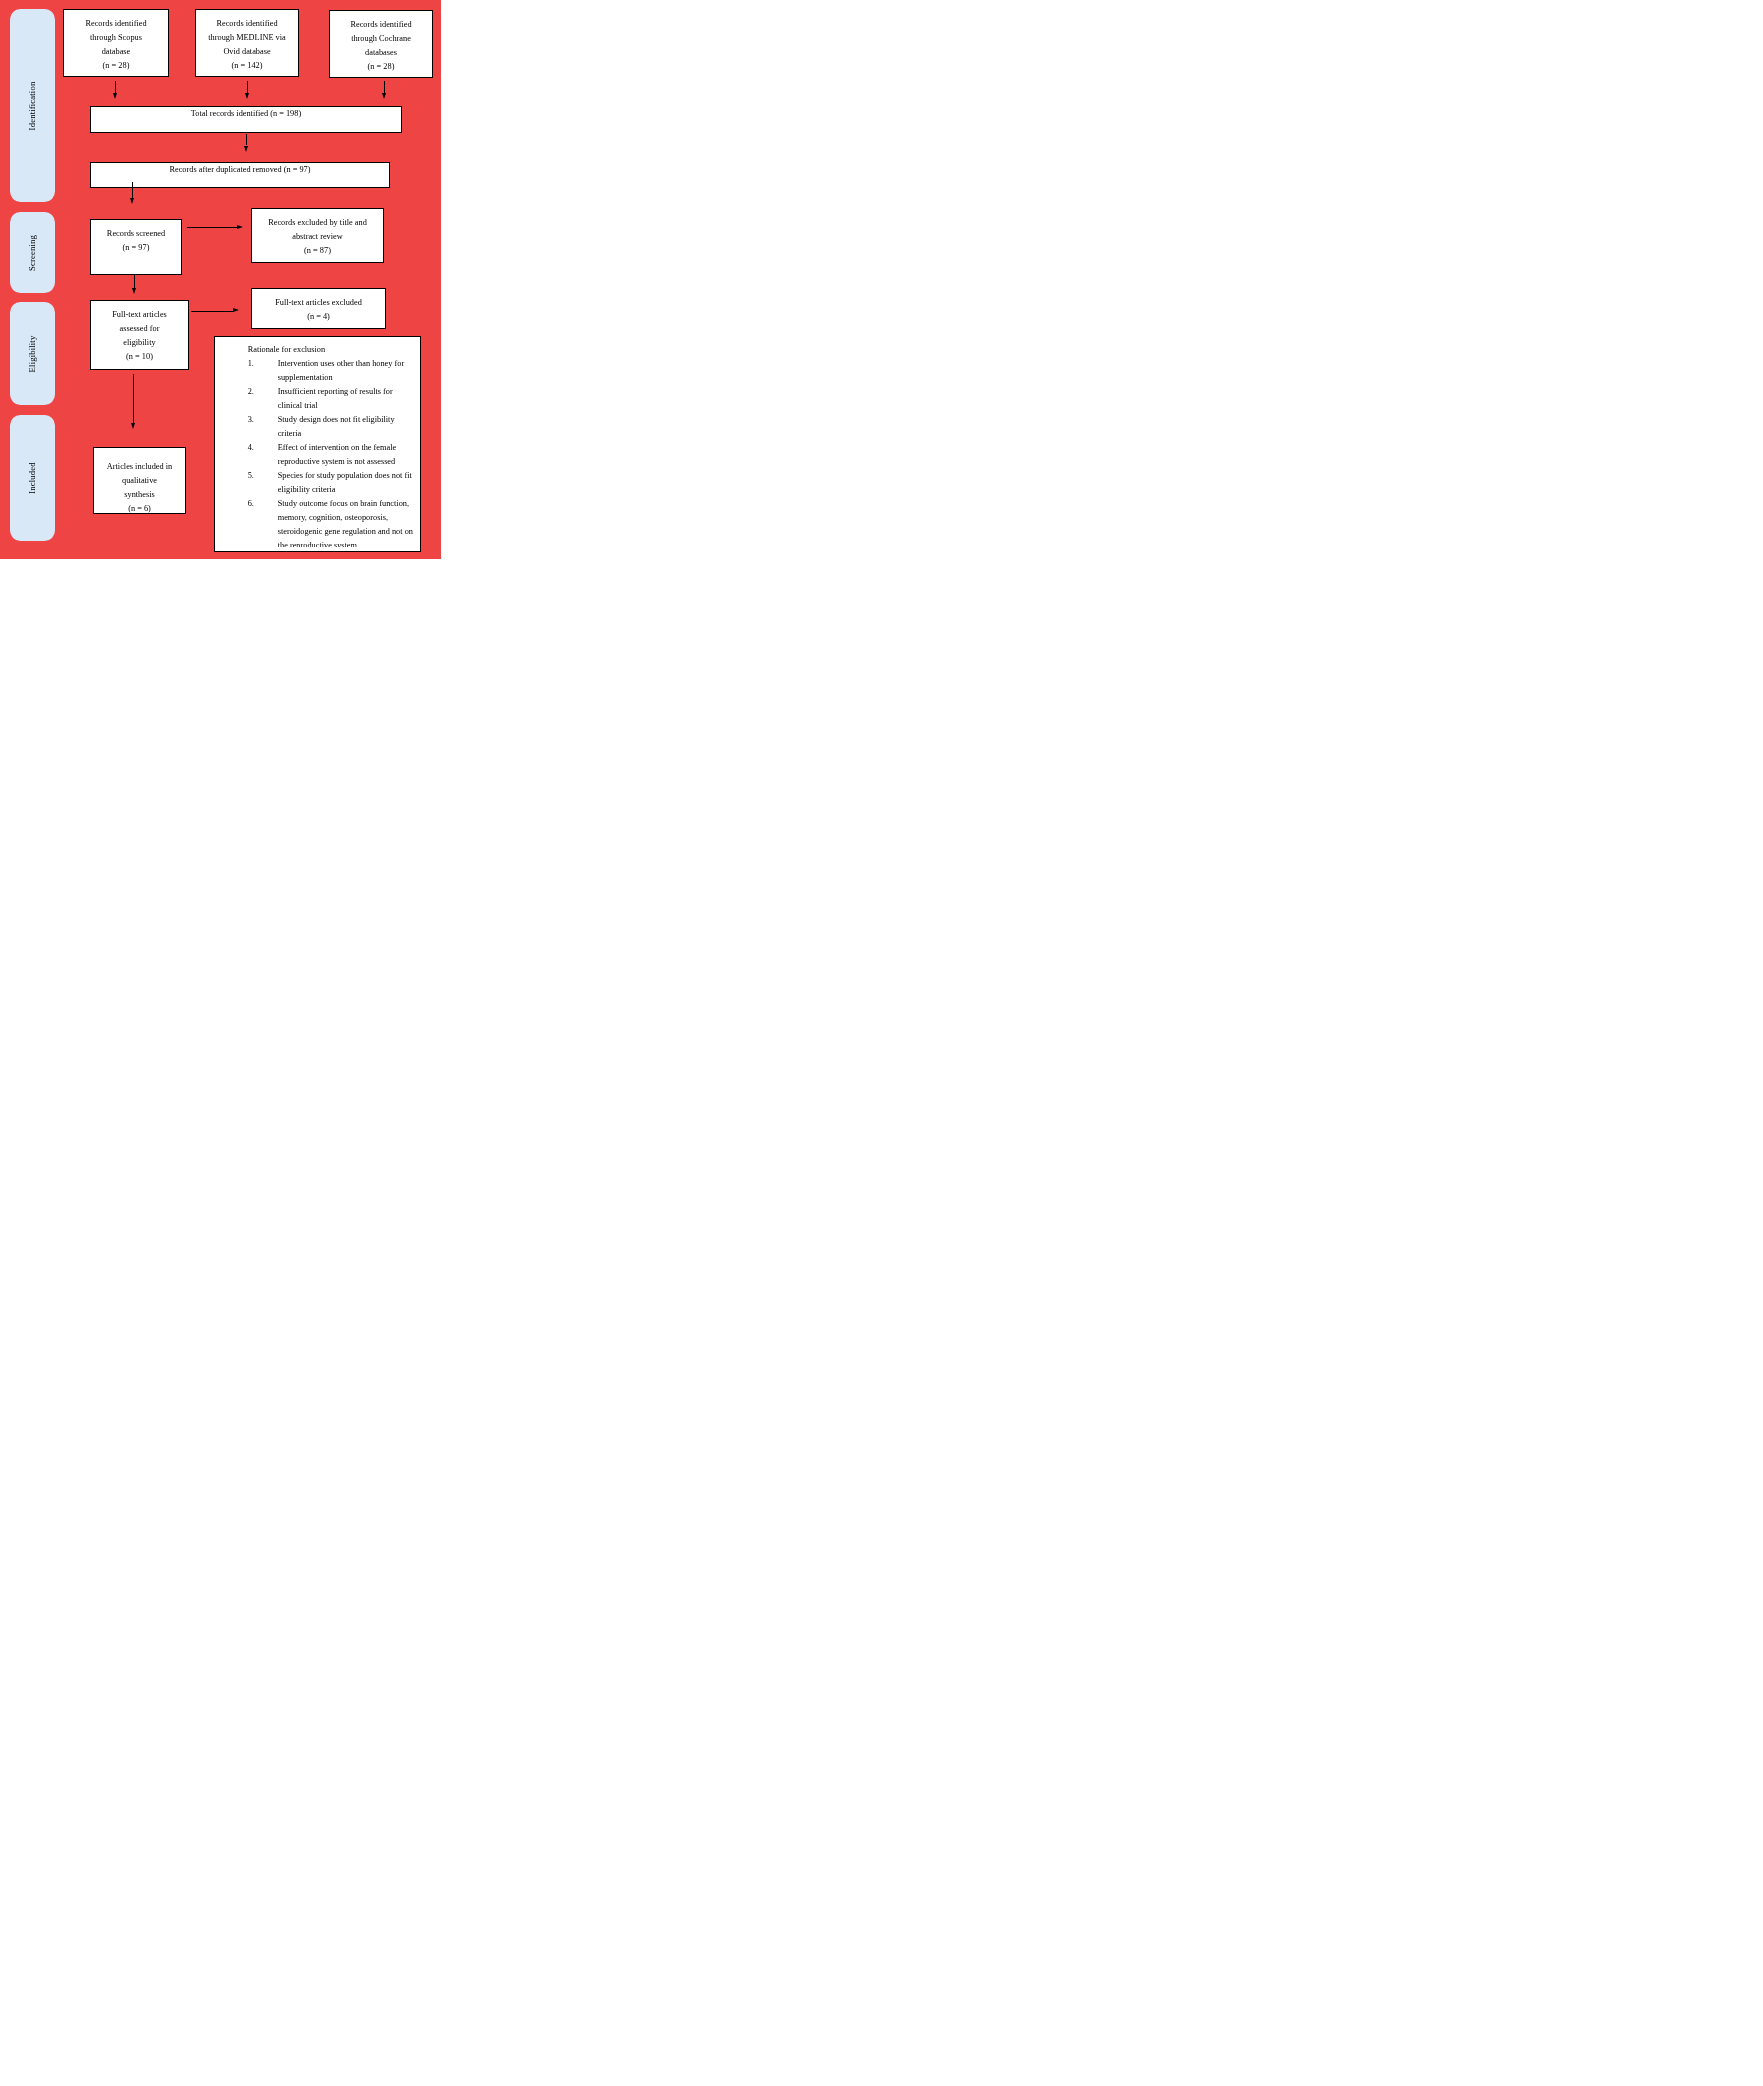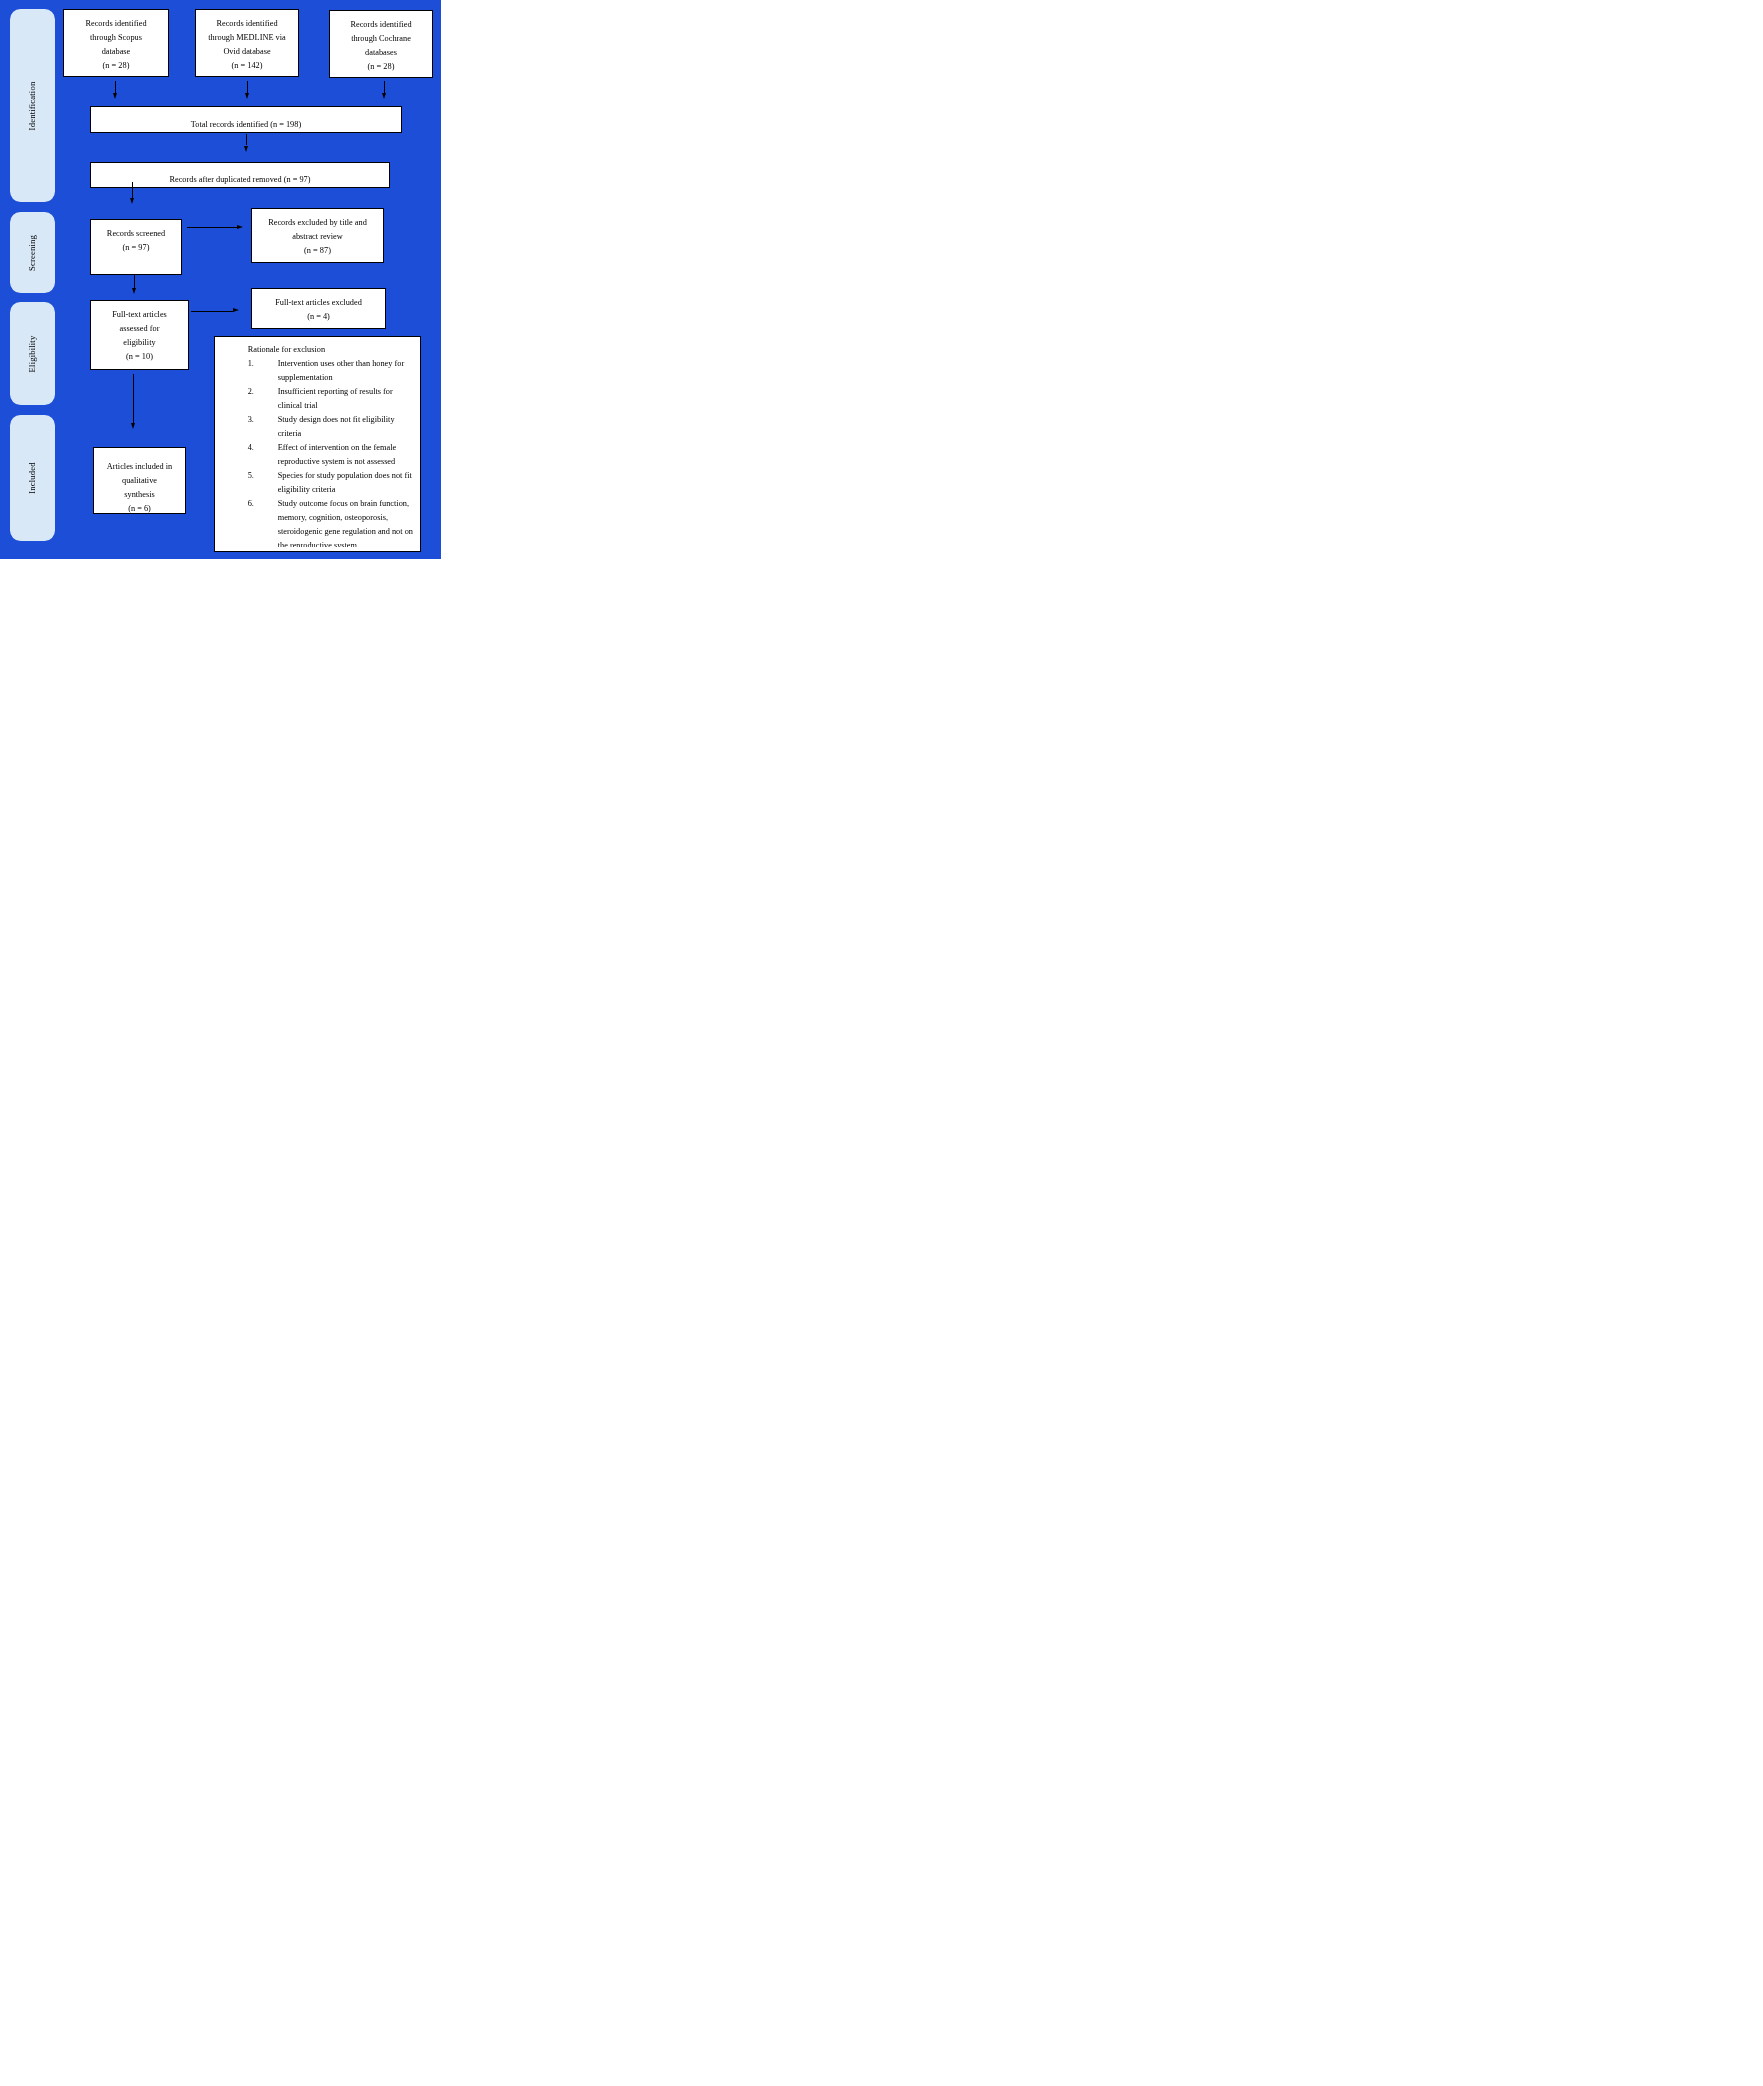--- a/index.html
+++ b/index.html
@@ -1,19 +1,19 @@
 <!DOCTYPE html>
 <html style="font-size:6.7px"><head>
 <meta charset="utf-8">
 <style>
   html,body{margin:0;padding:0;background:#ffffff;}
   .canvas{
     position:relative;
     width:441px;height:559px;
-    background:#1d4ed8;
+    background:#ef4444;
     font-family:"Liberation Serif","DejaVu Serif",serif;
     color:#000;
     overflow:hidden;
   }
   
   .stage{
     position:absolute;
     left:9.6px;width:45px;
     background:#d9e8f7;
     border-radius:10.4px;
@@ -29,21 +29,21 @@
   .box{
     position:absolute;
     box-sizing:border-box;
     border:1.3px solid #000;
     background:#fff;
     font-size:8.3px;
     line-height:14px;
     text-align:center;
   }
   .pad{padding-top:7px;}
-  .center{display:flex;align-items:flex-end;justify-content:center;}
+  .center{display:flex;align-items:flex-start;justify-content:center;}
   .ln{height:14px;white-space:nowrap;}
   
   .stem-v{position:absolute;width:1.3px;background:#000;}
   .stem-h{position:absolute;height:1.3px;background:#000;}
   .head-down{position:absolute;width:0;height:0;
     border-left:2.5px solid transparent;border-right:2.5px solid transparent;
     border-top:6.3px solid #000;}
   .head-right{position:absolute;width:0;height:0;
     border-top:2.9px solid transparent;border-bottom:2.9px solid transparent;
     border-left:6.7px solid #000;}

